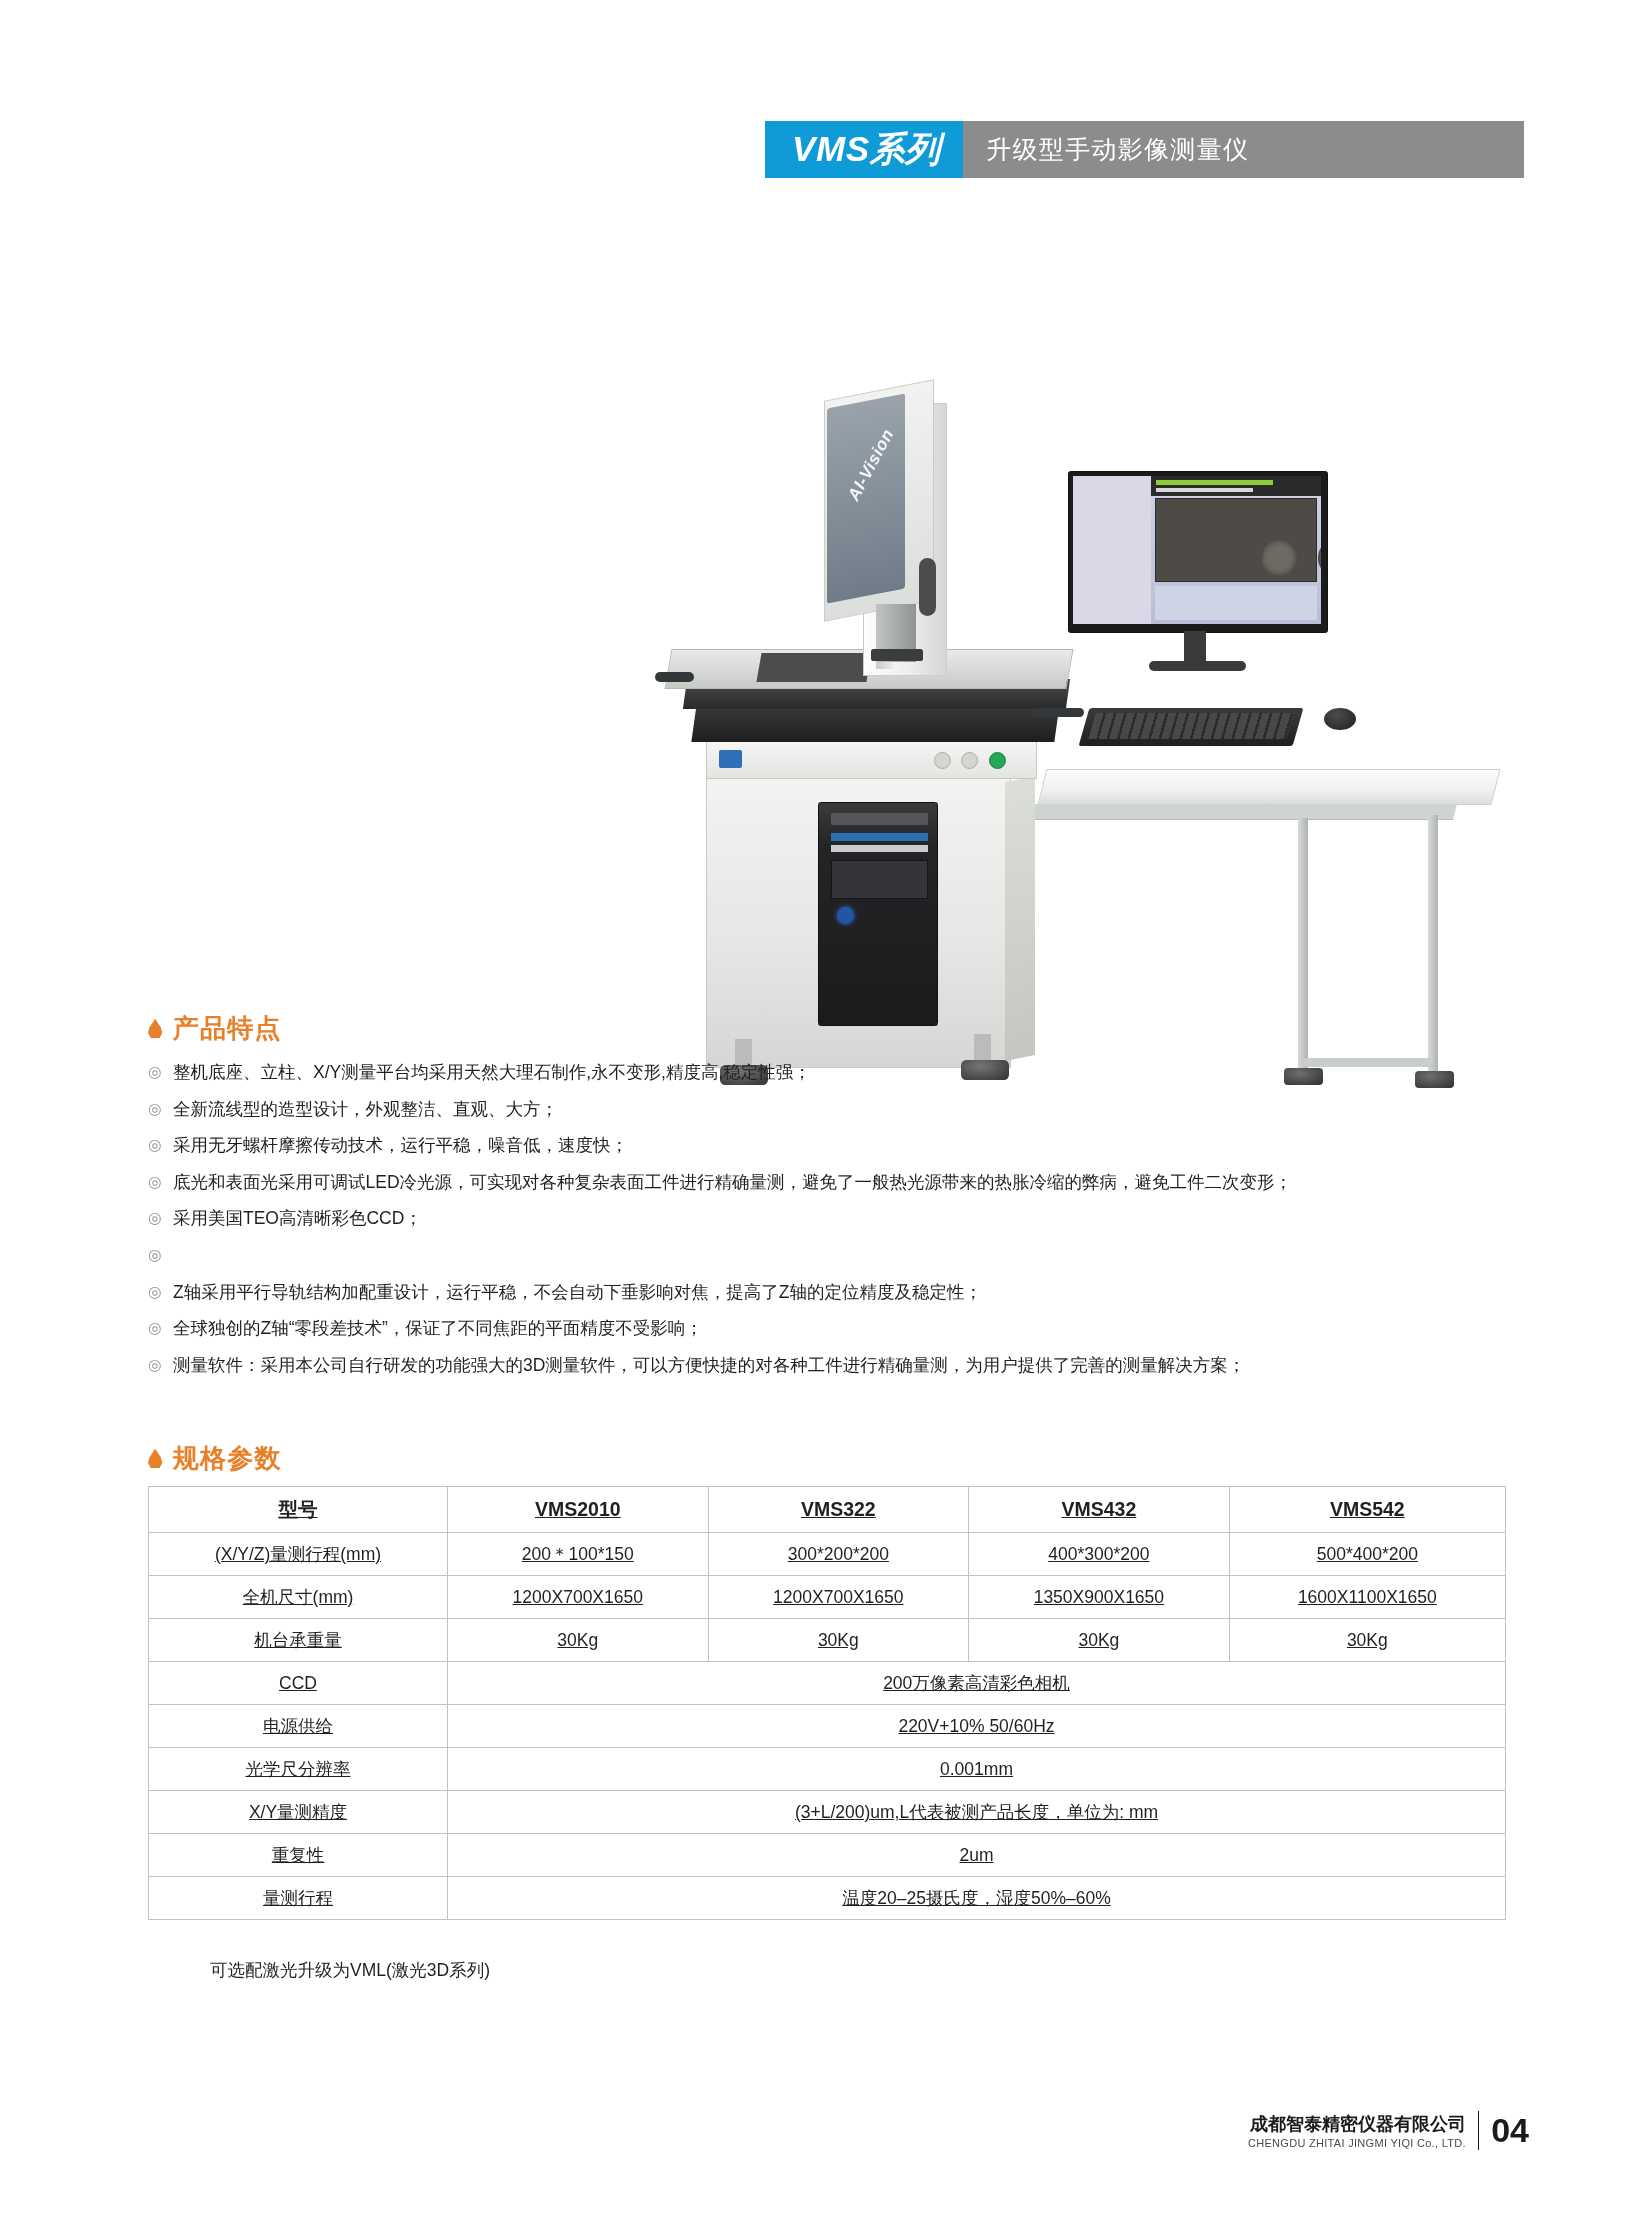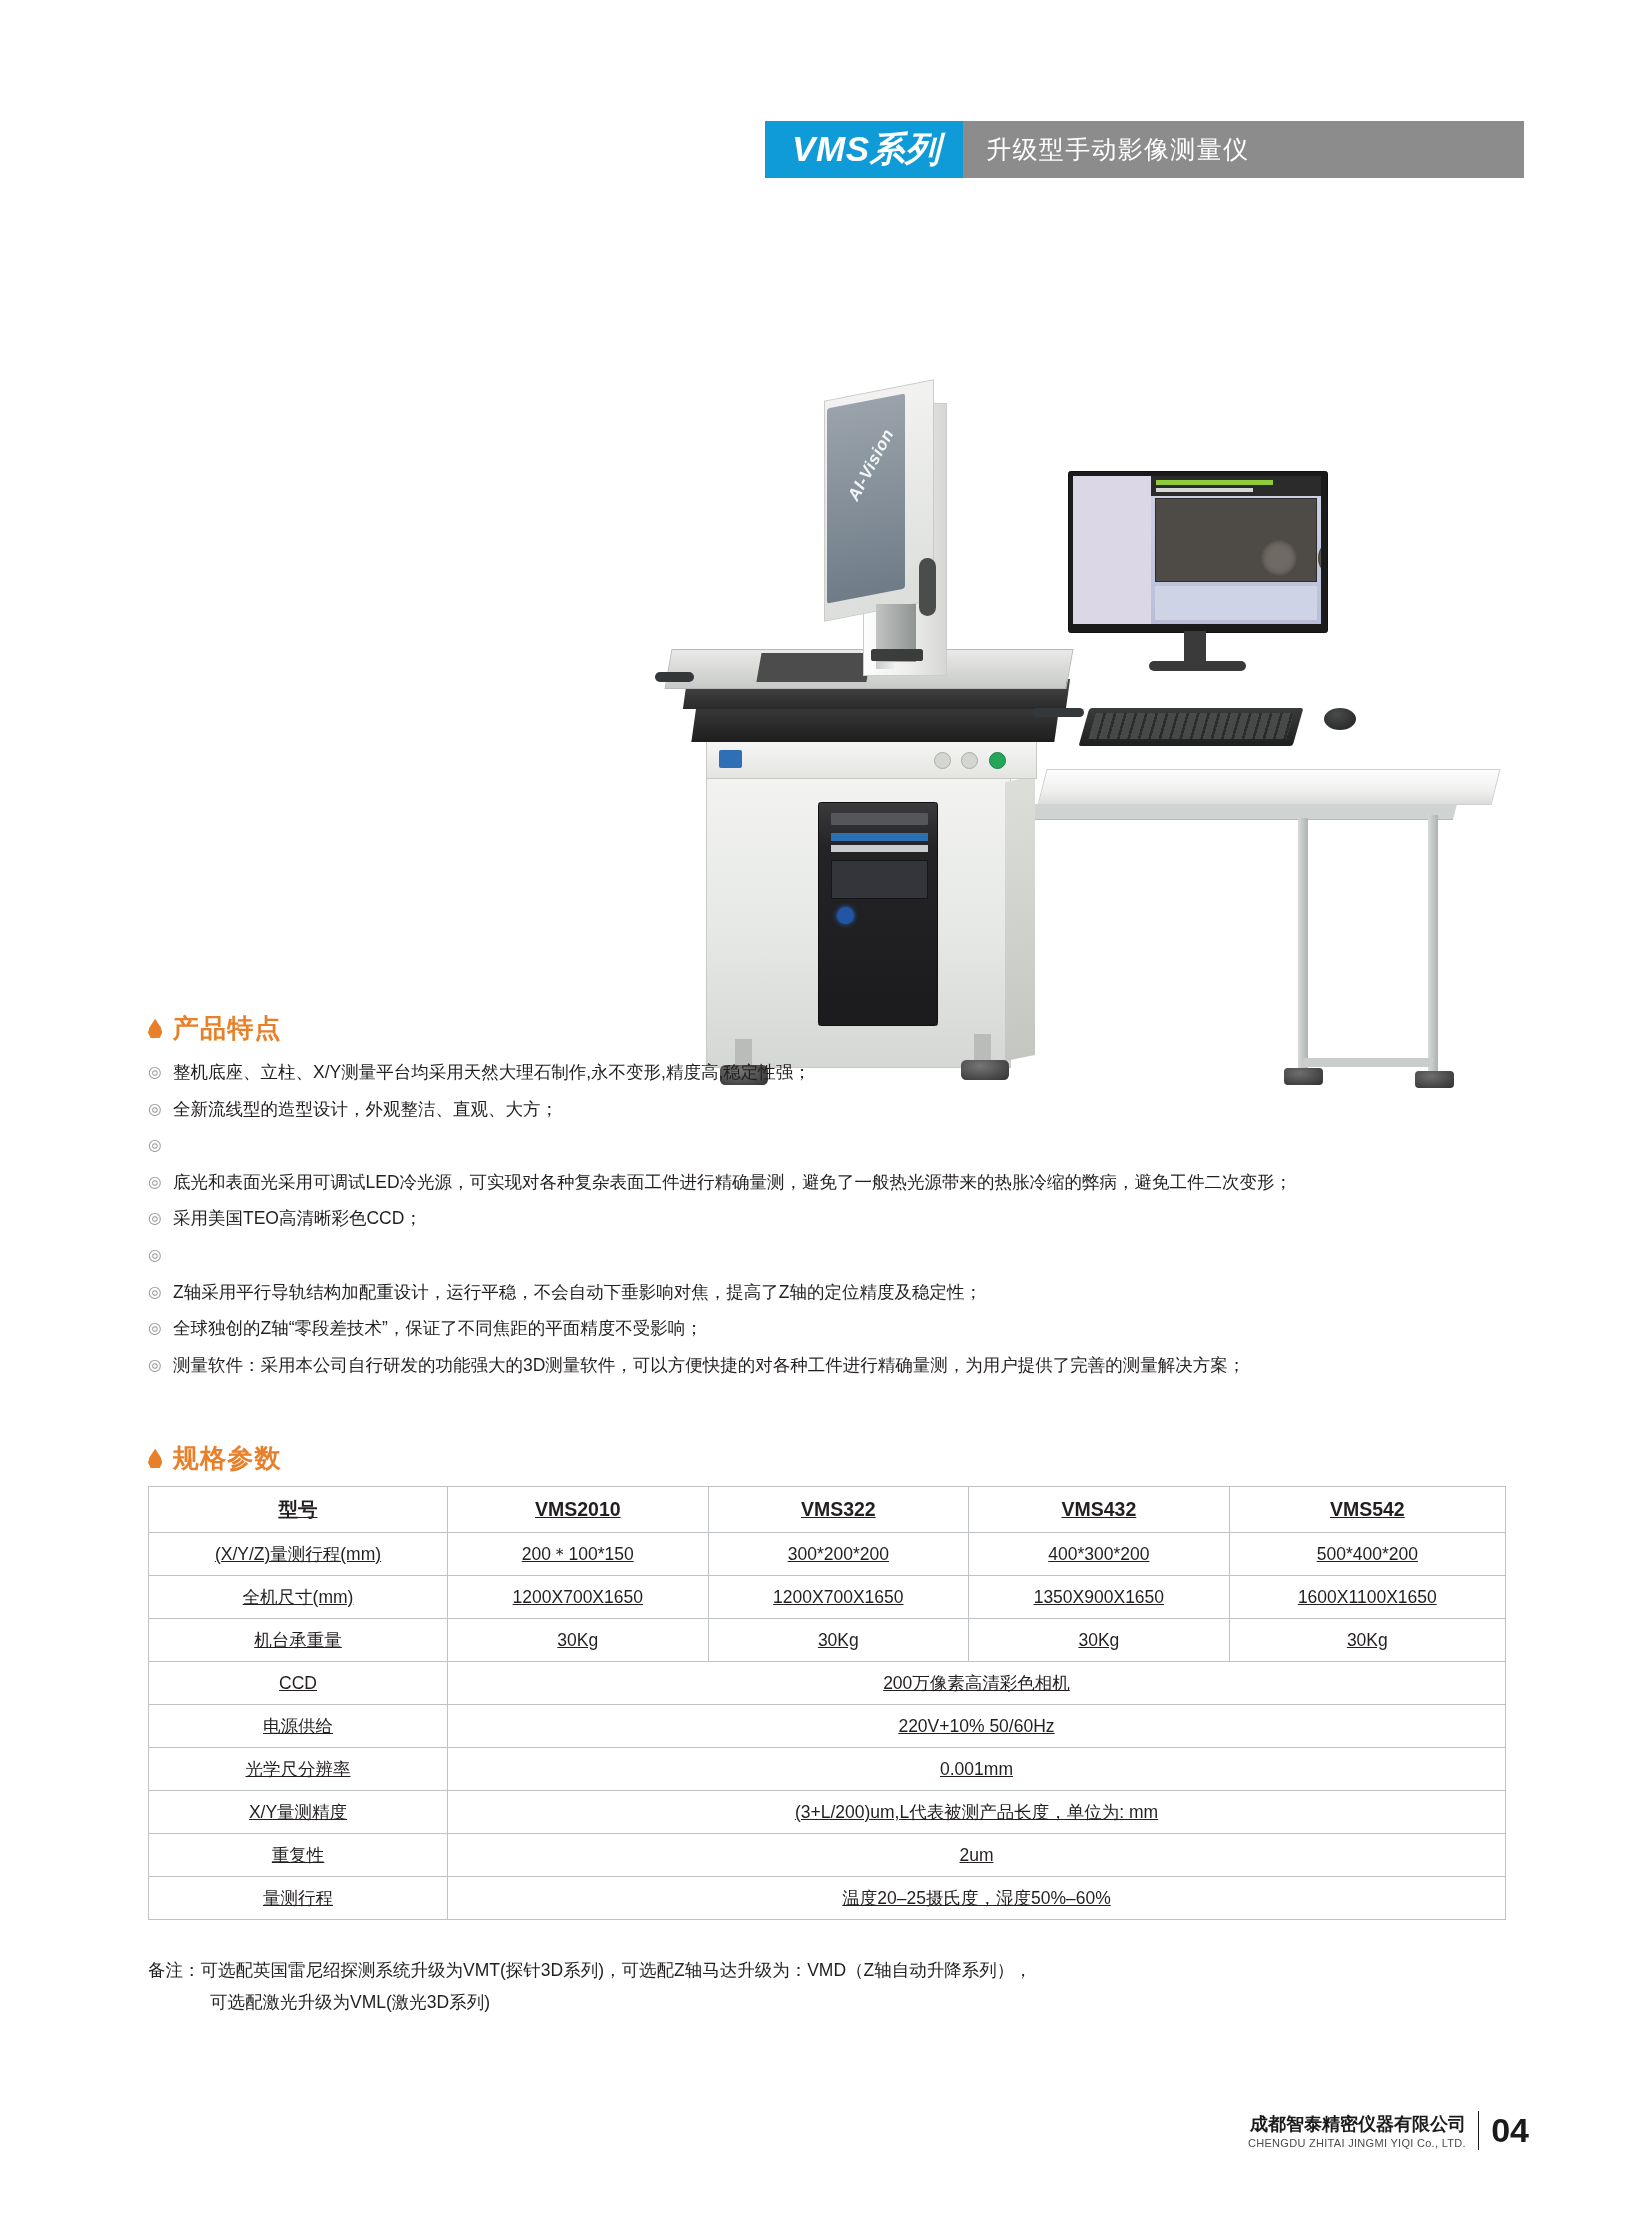--- a/index.html
+++ b/index.html
@@ -388,20 +388,21 @@
   <div class="feature-row">
     <span class="bullet">◎</span>
     <span>整机底座、立柱、X/Y测量平台均采用天然大理石制作,永不变形,精度高,稳定性强；</span>
   </div>
   <div class="feature-row">
     <span class="bullet">◎</span>
     <span>全新流线型的造型设计，外观整洁、直观、大方；</span>
   </div>
   <div class="feature-row">
     <span class="bullet">◎</span>
+    <span>采用无牙螺杆摩擦传动技术，运行平稳，噪音低，速度快；</span>
   </div>
   <div class="feature-row">
     <span class="bullet">◎</span>
     <span>底光和表面光采用可调试LED冷光源，可实现对各种复杂表面工件进行精确量测，避免了一般热光源带来的热胀冷缩的弊病，避免工件二次变形；</span>
   </div>
   <div class="feature-row">
     <span class="bullet">◎</span>
     <span>采用美国TEO高清晰彩色CCD；</span>
   </div>
   <div class="feature-row">
@@ -481,21 +482,20 @@
       </tr>
       <tr>
         <td class="label">量测行程</td>
         <td colspan="4">温度20–25摄氏度，湿度50%–60%</td>
       </tr>
     </tbody>
   </table>
 </div>
 
 <div class="note">
-  <span>备注：可选配英国雷尼绍探测系统升级为VMT(探针3D系列)，可选配Z轴马达升级为：VMD（Z轴自动升降系列），</span>
   <span class="indent">可选配激光升级为VML(激光3D系列)</span>
 </div>
 
 <div class="footer">
   <div>
     <div class="footer-cn">成都智泰精密仪器有限公司</div>
     <div class="footer-en">CHENGDU ZHITAI JINGMI YIQI Co., LTD.</div>
   </div>
   <div class="footer-sep"></div>
   <div class="footer-page">04</div>

